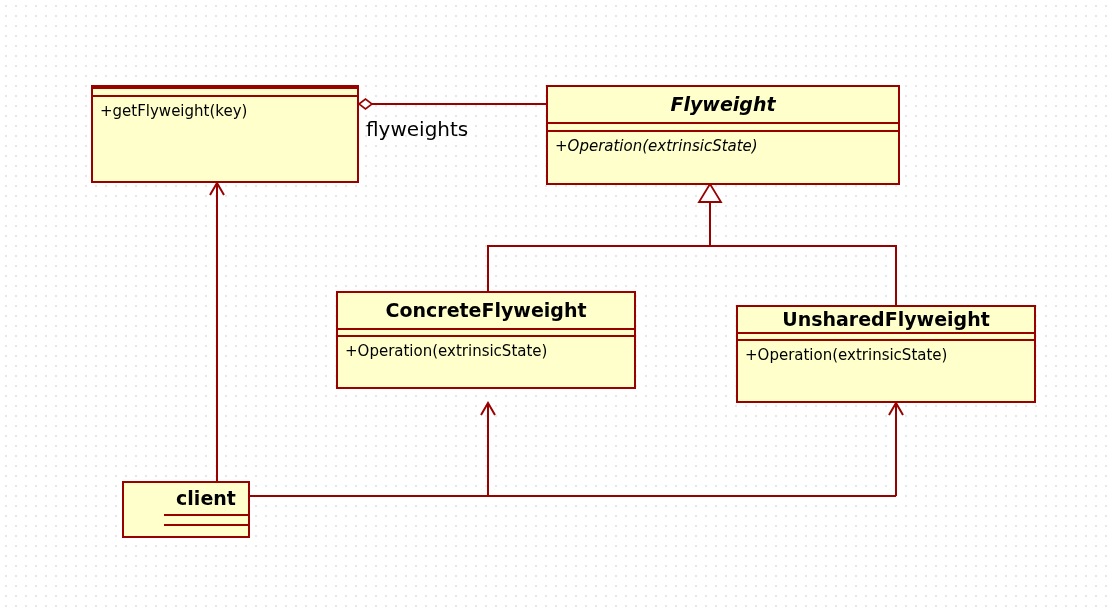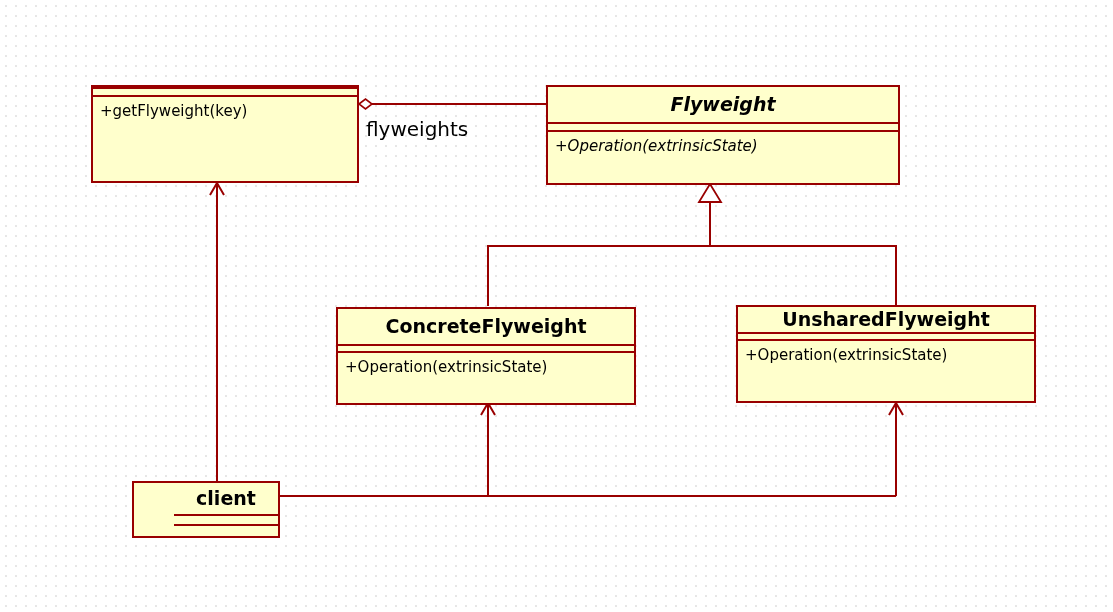--- a/index.html
+++ b/index.html
@@ -124,37 +124,37 @@
   </div>
 
   <div class="uml-class" style="left:546px; top:85px; width:354px; height:100px;">
     <div class="uml-title abstract" style="height:35px;border-radius:13px;">Flyweight</div>
     <div class="uml-sep"></div>
     <div class="uml-empty" style="height:6px;"></div>
     <div class="uml-sep"></div>
     <div class="uml-members italic">+Operation(extrinsicState)</div>
   </div>
 
-  <div class="uml-class" style="left:336px; top:307px; width:300px; height:98px;">
+  <div class="uml-class" style="left:336px; top:291px; width:300px; height:98px;">
     <div class="uml-title" style="height:35px;">ConcreteFlyweight</div>
     <div class="uml-sep"></div>
     <div class="uml-empty" style="height:5px;"></div>
     <div class="uml-sep"></div>
     <div class="uml-members">+Operation(extrinsicState)</div>
   </div>
 
   <div class="uml-class" style="left:736px; top:305px; width:300px; height:98px;">
     <div class="uml-title" style="height:25px;">UnsharedFlyweight</div>
     <div class="uml-sep"></div>
     <div class="uml-empty" style="height:5px;"></div>
     <div class="uml-sep"></div>
     <div class="uml-members">+Operation(extrinsicState)</div>
   </div>
 
-  <div class="uml-class" style="left:132px; top:481px; width:148px; height:57px;padding-left:40px;">
+  <div class="uml-class" style="left:122px; top:481px; width:128px; height:57px;padding-left:40px;">
     <div class="uml-title" style="height:31px;">client</div>
     <div class="uml-sep"></div>
     <div class="uml-empty" style="height:8px;"></div>
     <div class="uml-sep"></div>
     <div class="uml-empty" style="height:10px;"></div>
   </div>
 
 </div>
 
 </body></html>

